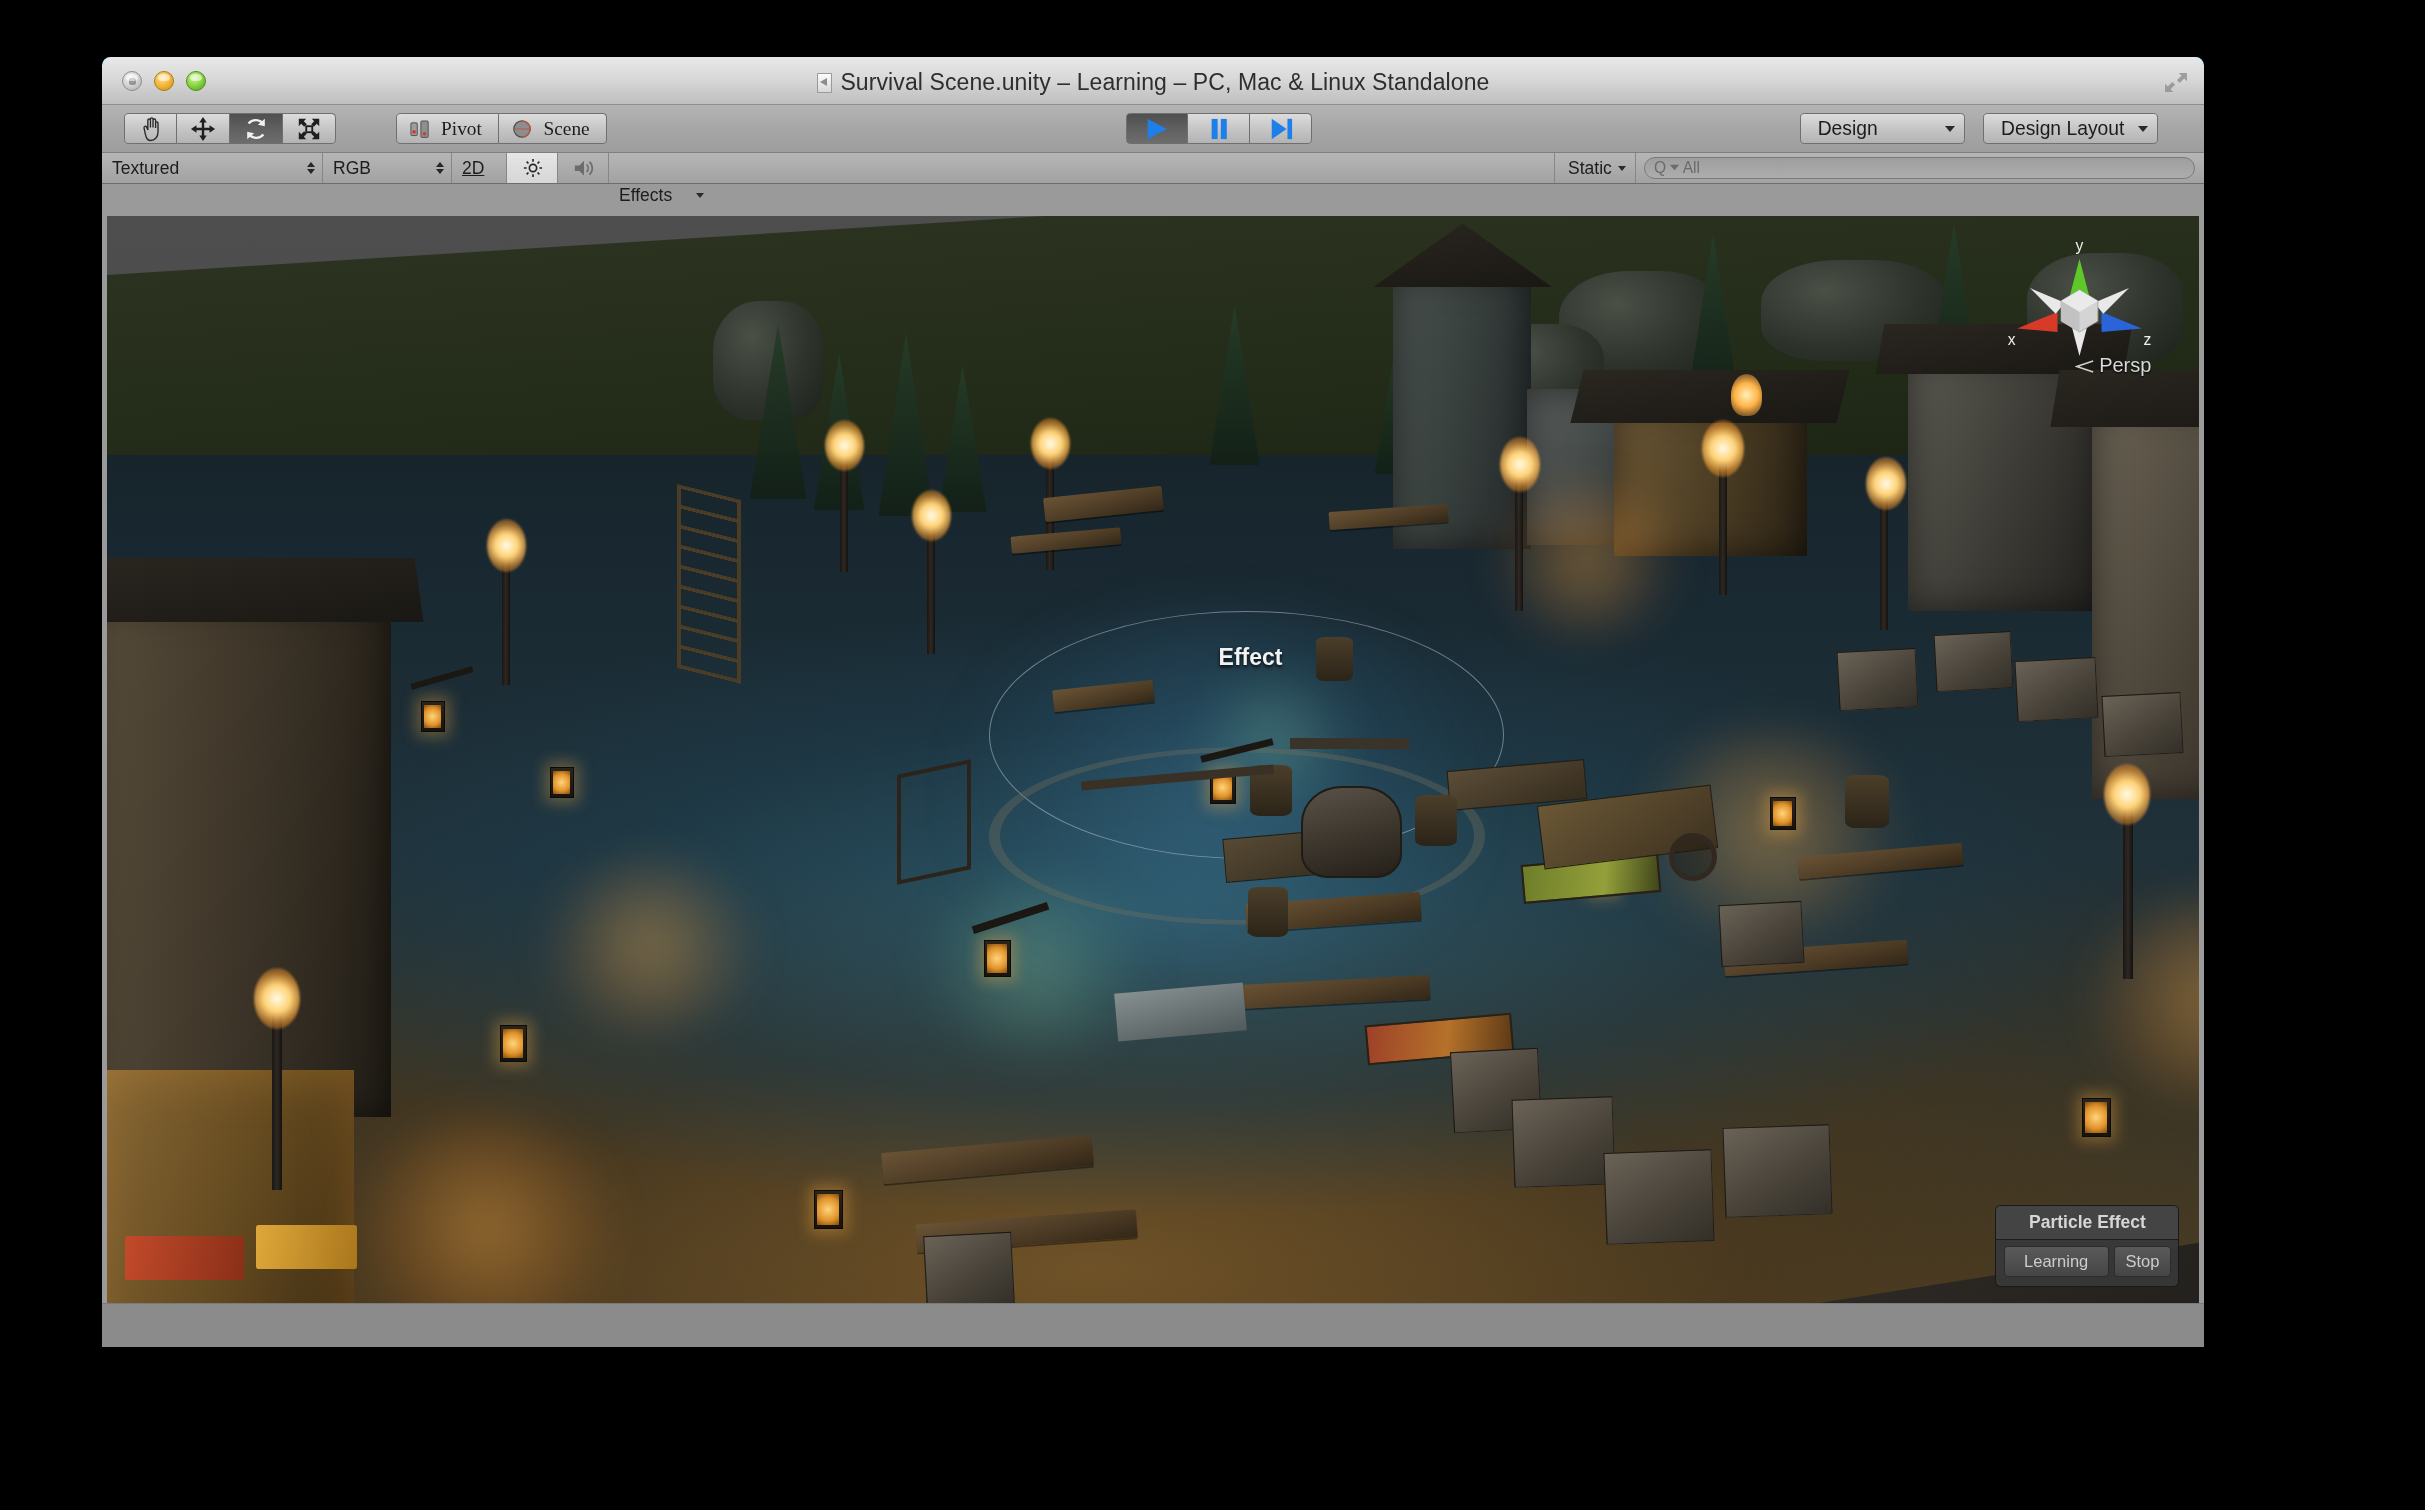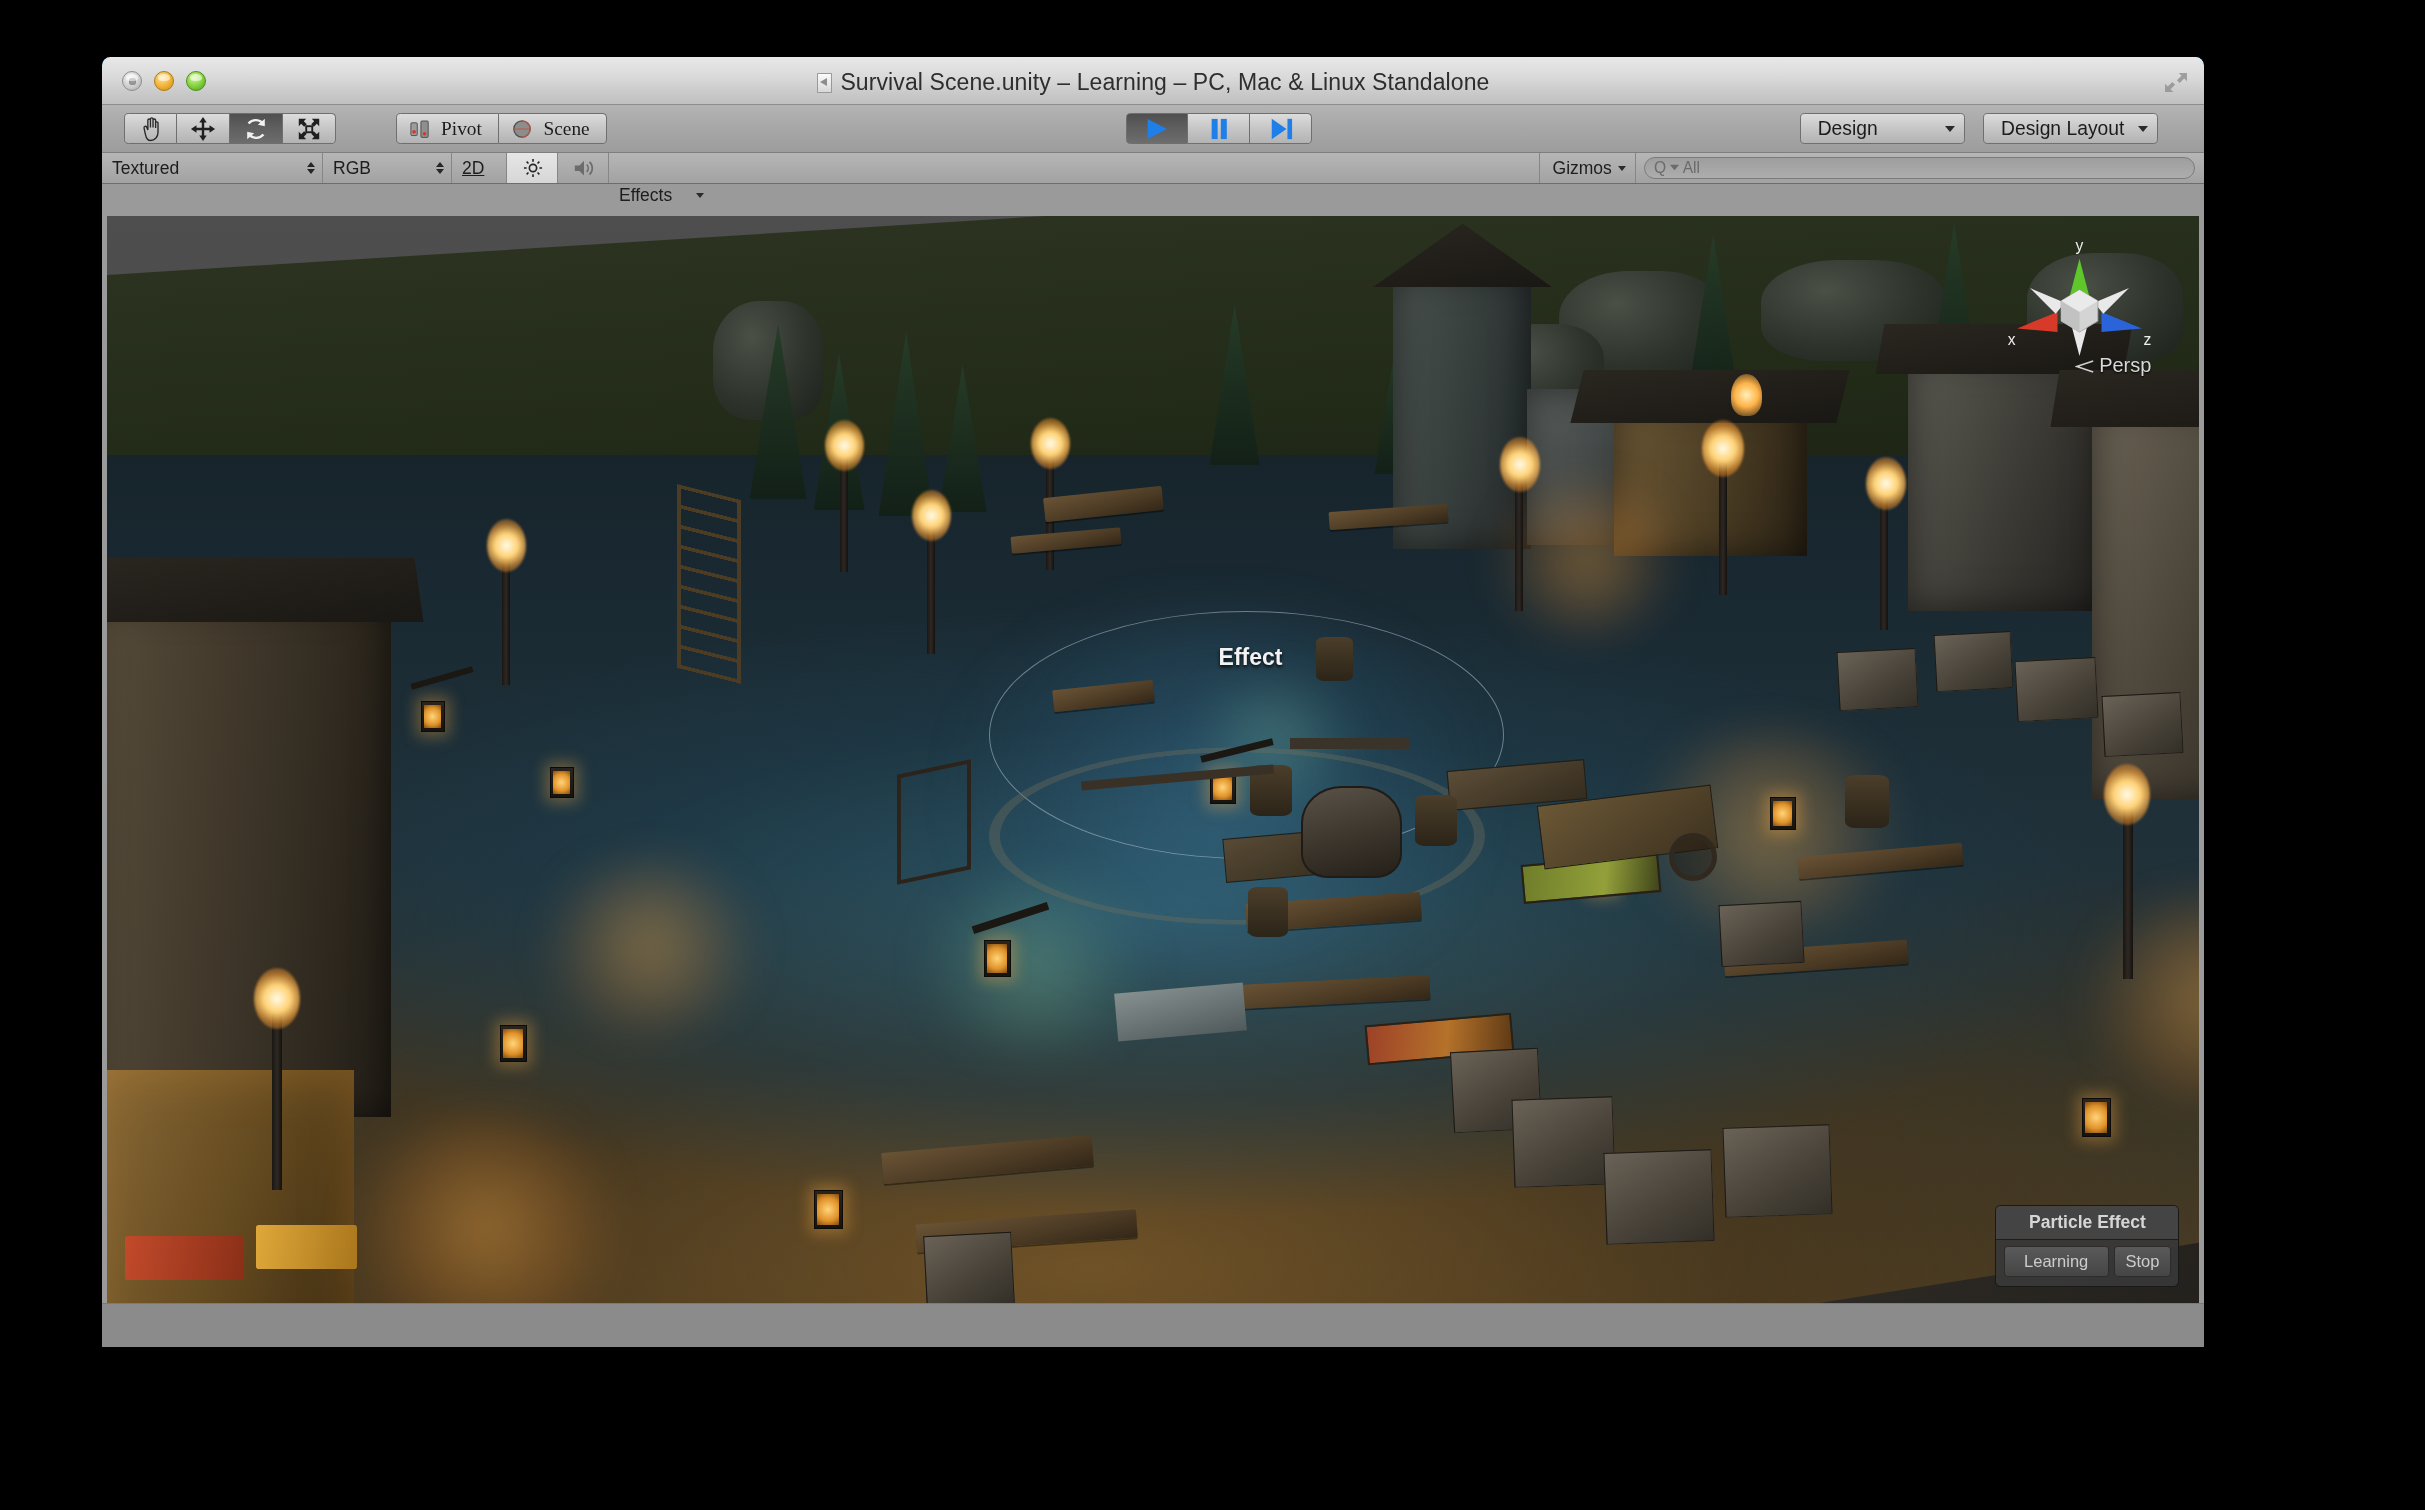--- a/index.html
+++ b/index.html
@@ -477,21 +477,21 @@
           <path d="M18 3 A9.5 9.5 0 0 1 18 17" fill="none" stroke="#6c6c6c" stroke-width="1.8"></path>
         </svg>
       </div>
       <div class="st-item light" id="st-effects">
         <span>Effects</span>
         <span class="mini-caret"></span>
       </div>
 
       <div id="st-right">
         <div id="st-gizmos">
-          <span>Gizmos</span>
+          <span>Static</span>
           <span class="mini-caret"></span>
         </div>
         <div id="st-search-wrap">
           <div id="st-search">
             <span class="q">Q</span>
             <svg width="11" height="9.2" viewBox="0 0 12 10" style="margin:0 2.8px 0 0.9px;">
               <path d="M1 2 L11 2 L6 8 Z" fill="#6b6b6b"></path>
             </svg>
             <span>All</span>
           </div>

